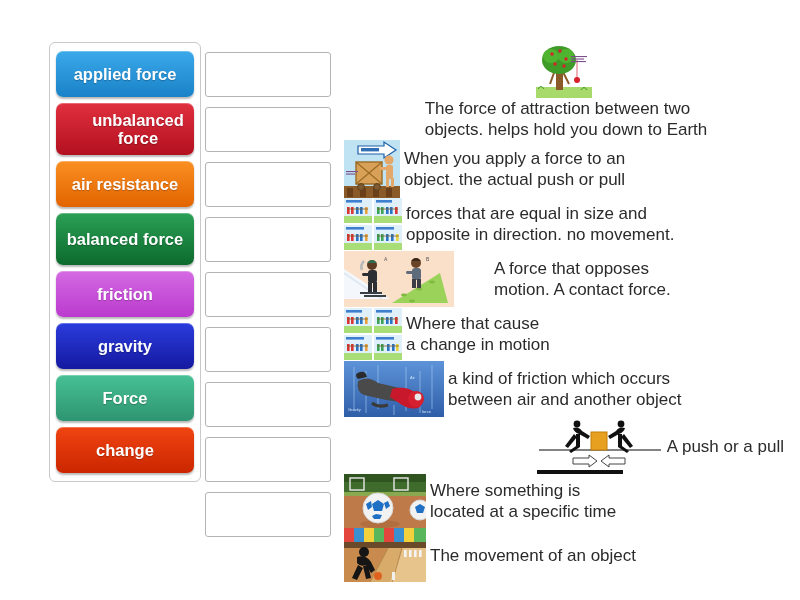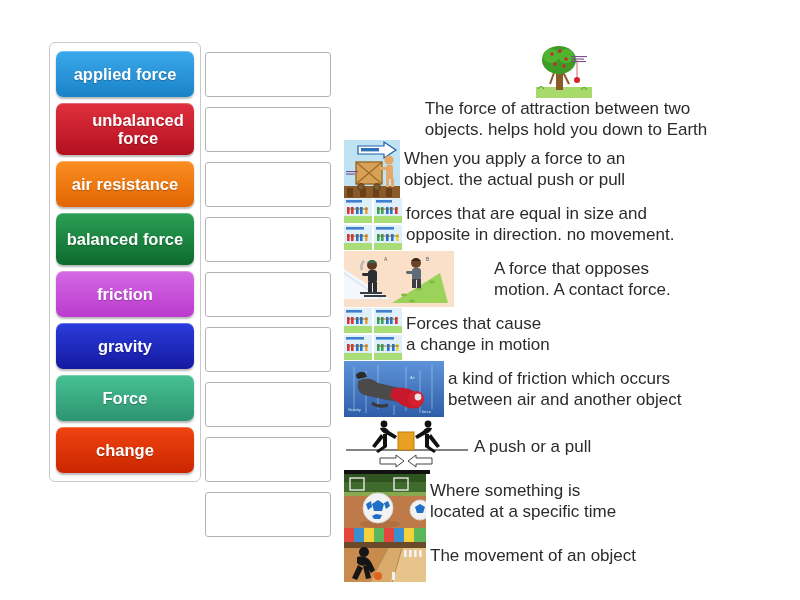--- a/index.html
+++ b/index.html
@@ -411,21 +411,21 @@
               <rect x="43" y="36" width="2.6" height="7"></rect>
                 <rect x="48" y="36" width="2.6" height="7"></rect>
             </g>
             <g fill="#e8d23d">
                 <rect x="52" y="36" width="2.6" height="7"></rect>
               </g>
             <line x1="33" y1="38" x2="55" y2="38" stroke="#7a5a2a" stroke-width="0.8"></line>
           </g>
         </svg>
       </div>
-      <div class="def-text">Forces that cause
+      <div class="def-text">Where that cause
 a change in motion</div>
     </div>
 
     <div class="def-row" style="min-height:58px;">
       <div class="def-thumb" style="width:100px;height:56px;">
         <svg class="thumb-svg" width="100" height="56" viewBox="0 0 100 56">
           <rect width="100" height="56" fill="#3f76c4"></rect>
           <rect y="0" width="100" height="56" fill="url(#skygrad)"></rect>
           <defs>
             <linearGradient id="skygrad" x1="0" y1="0" x2="0" y2="1">
@@ -454,21 +454,21 @@
             <text x="66" y="18">Air</text>
             <text x="4" y="50">Gravity</text>
             <text x="78" y="52">force</text>
           </g>
         </svg>
       </div>
       <div class="def-text">a kind of friction which occurs
 between air and another object</div>
     </div>
 
-    <div class="def-row" style="min-height:55px;">
+    <div class="def-row" style="min-height:55px;justify-content:flex-end;">
       <div class="def-thumb" style="width:126px;height:56px;">
         <svg class="thumb-svg" width="126" height="56" viewBox="0 0 126 56">
           <rect width="126" height="56" fill="#ffffff"></rect>
           <line x1="2" y1="32" x2="124" y2="32" stroke="#5a5a5a" stroke-width="1.4"></line>
           <rect x="54" y="14" width="16" height="18" fill="#e8a020" stroke="#c07e08" stroke-width="1"></rect>
           <g fill="#111">
             <circle cx="40" cy="6" r="3.4"></circle>
             <path d="M36 10 q6 -2 9 3 l8 5 l-2 3 l-9 -5 q-5 -2 -6 -6 z"></path>
             <path d="M37 16 l-9 12 l3 2 l9 -11 z"></path>
             <path d="M39 16 l0 12 l-7 5 l2 2 l9 -6 l0 -13 z"></path>

